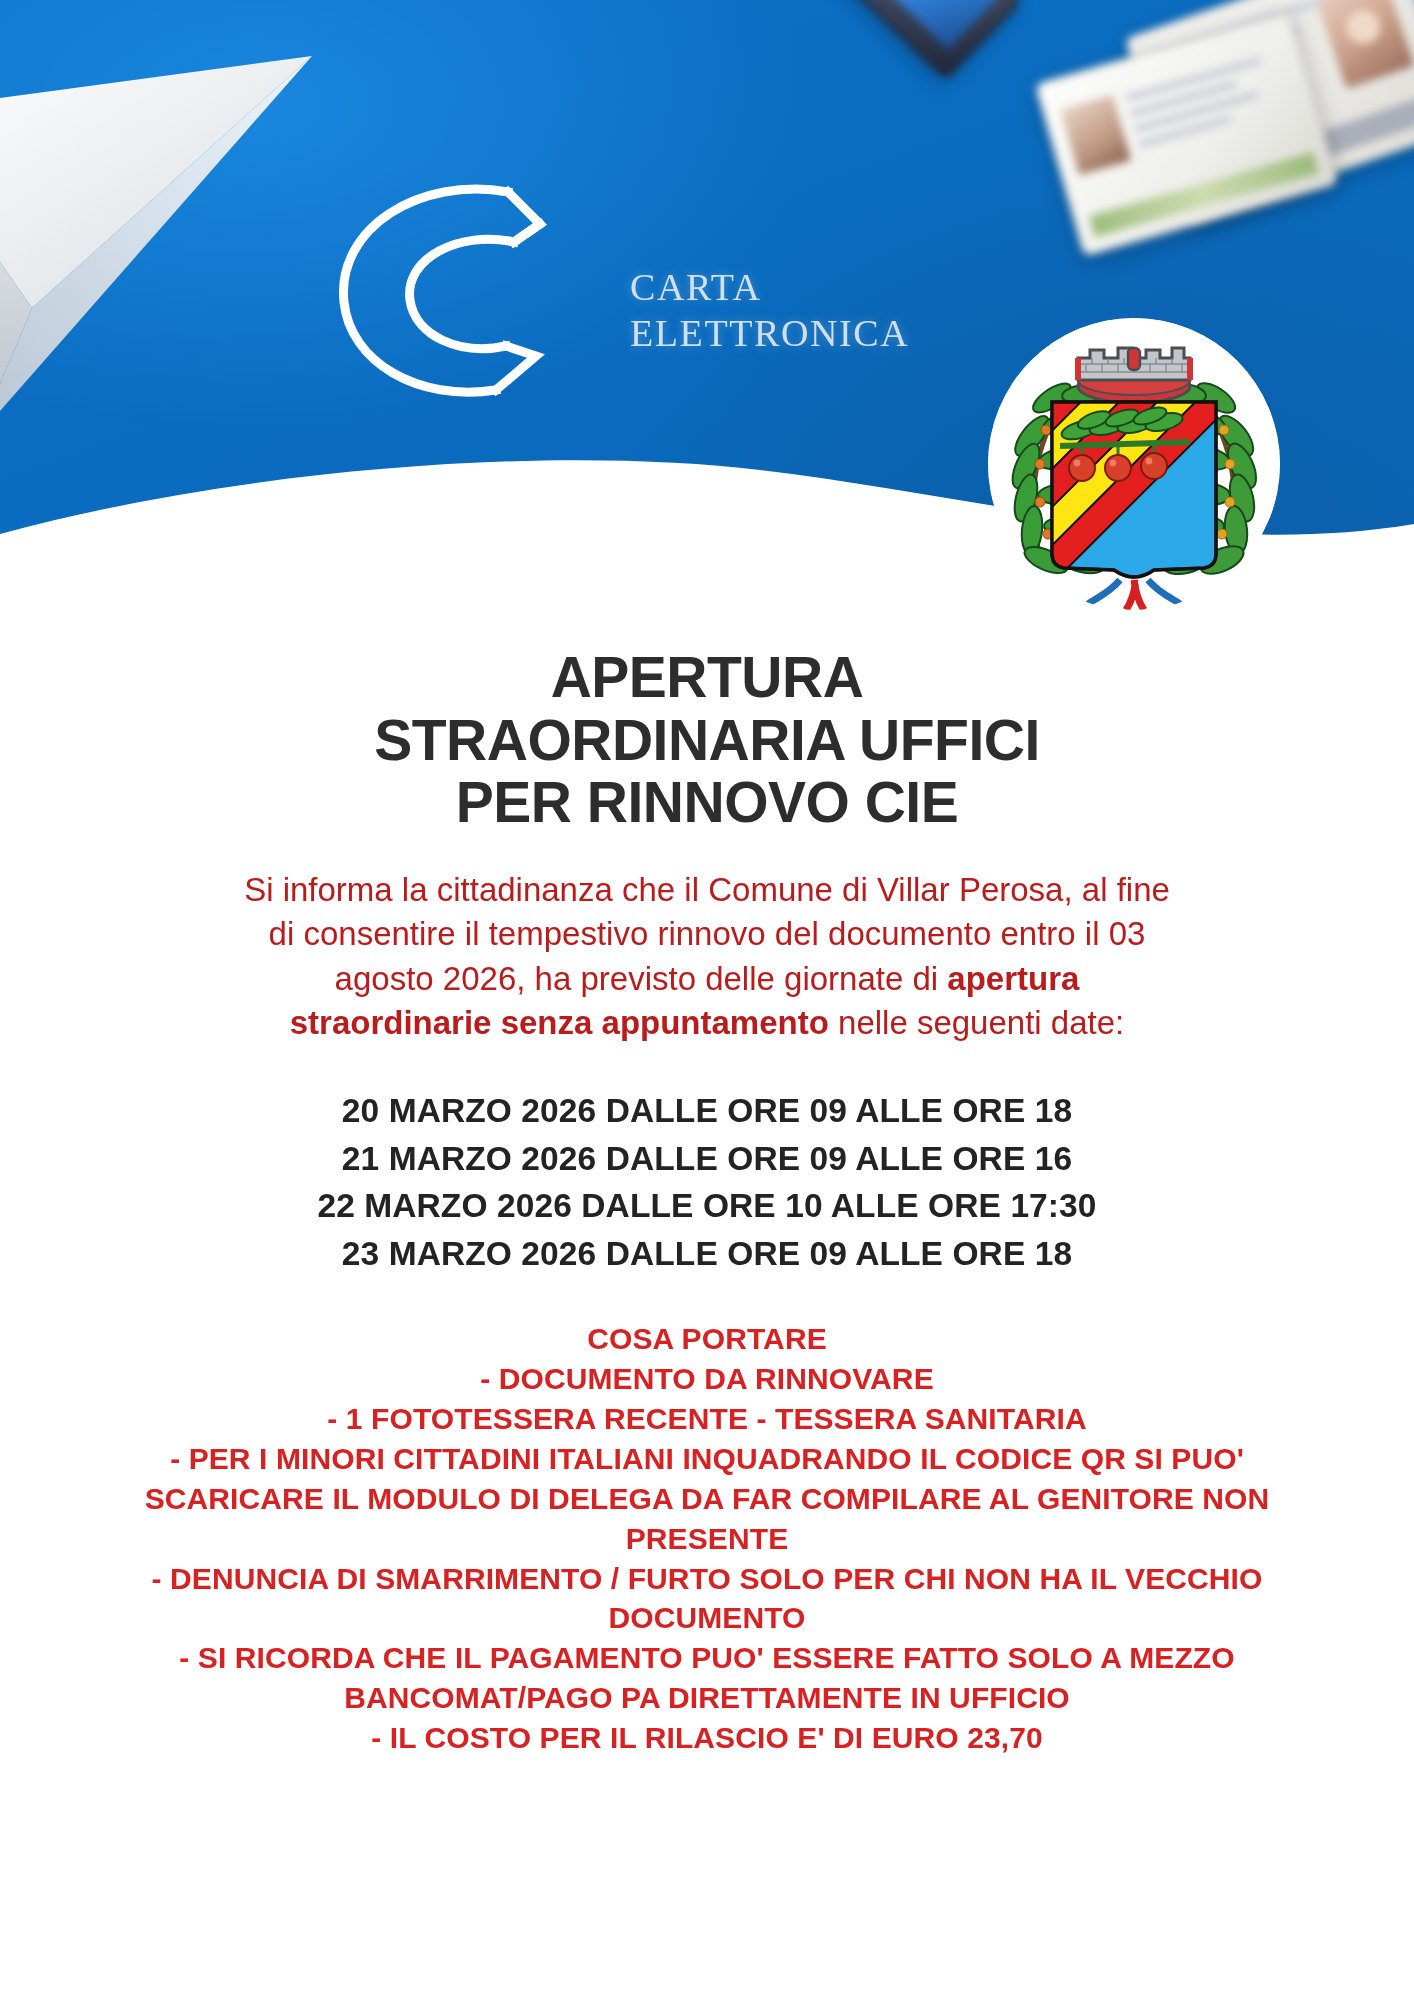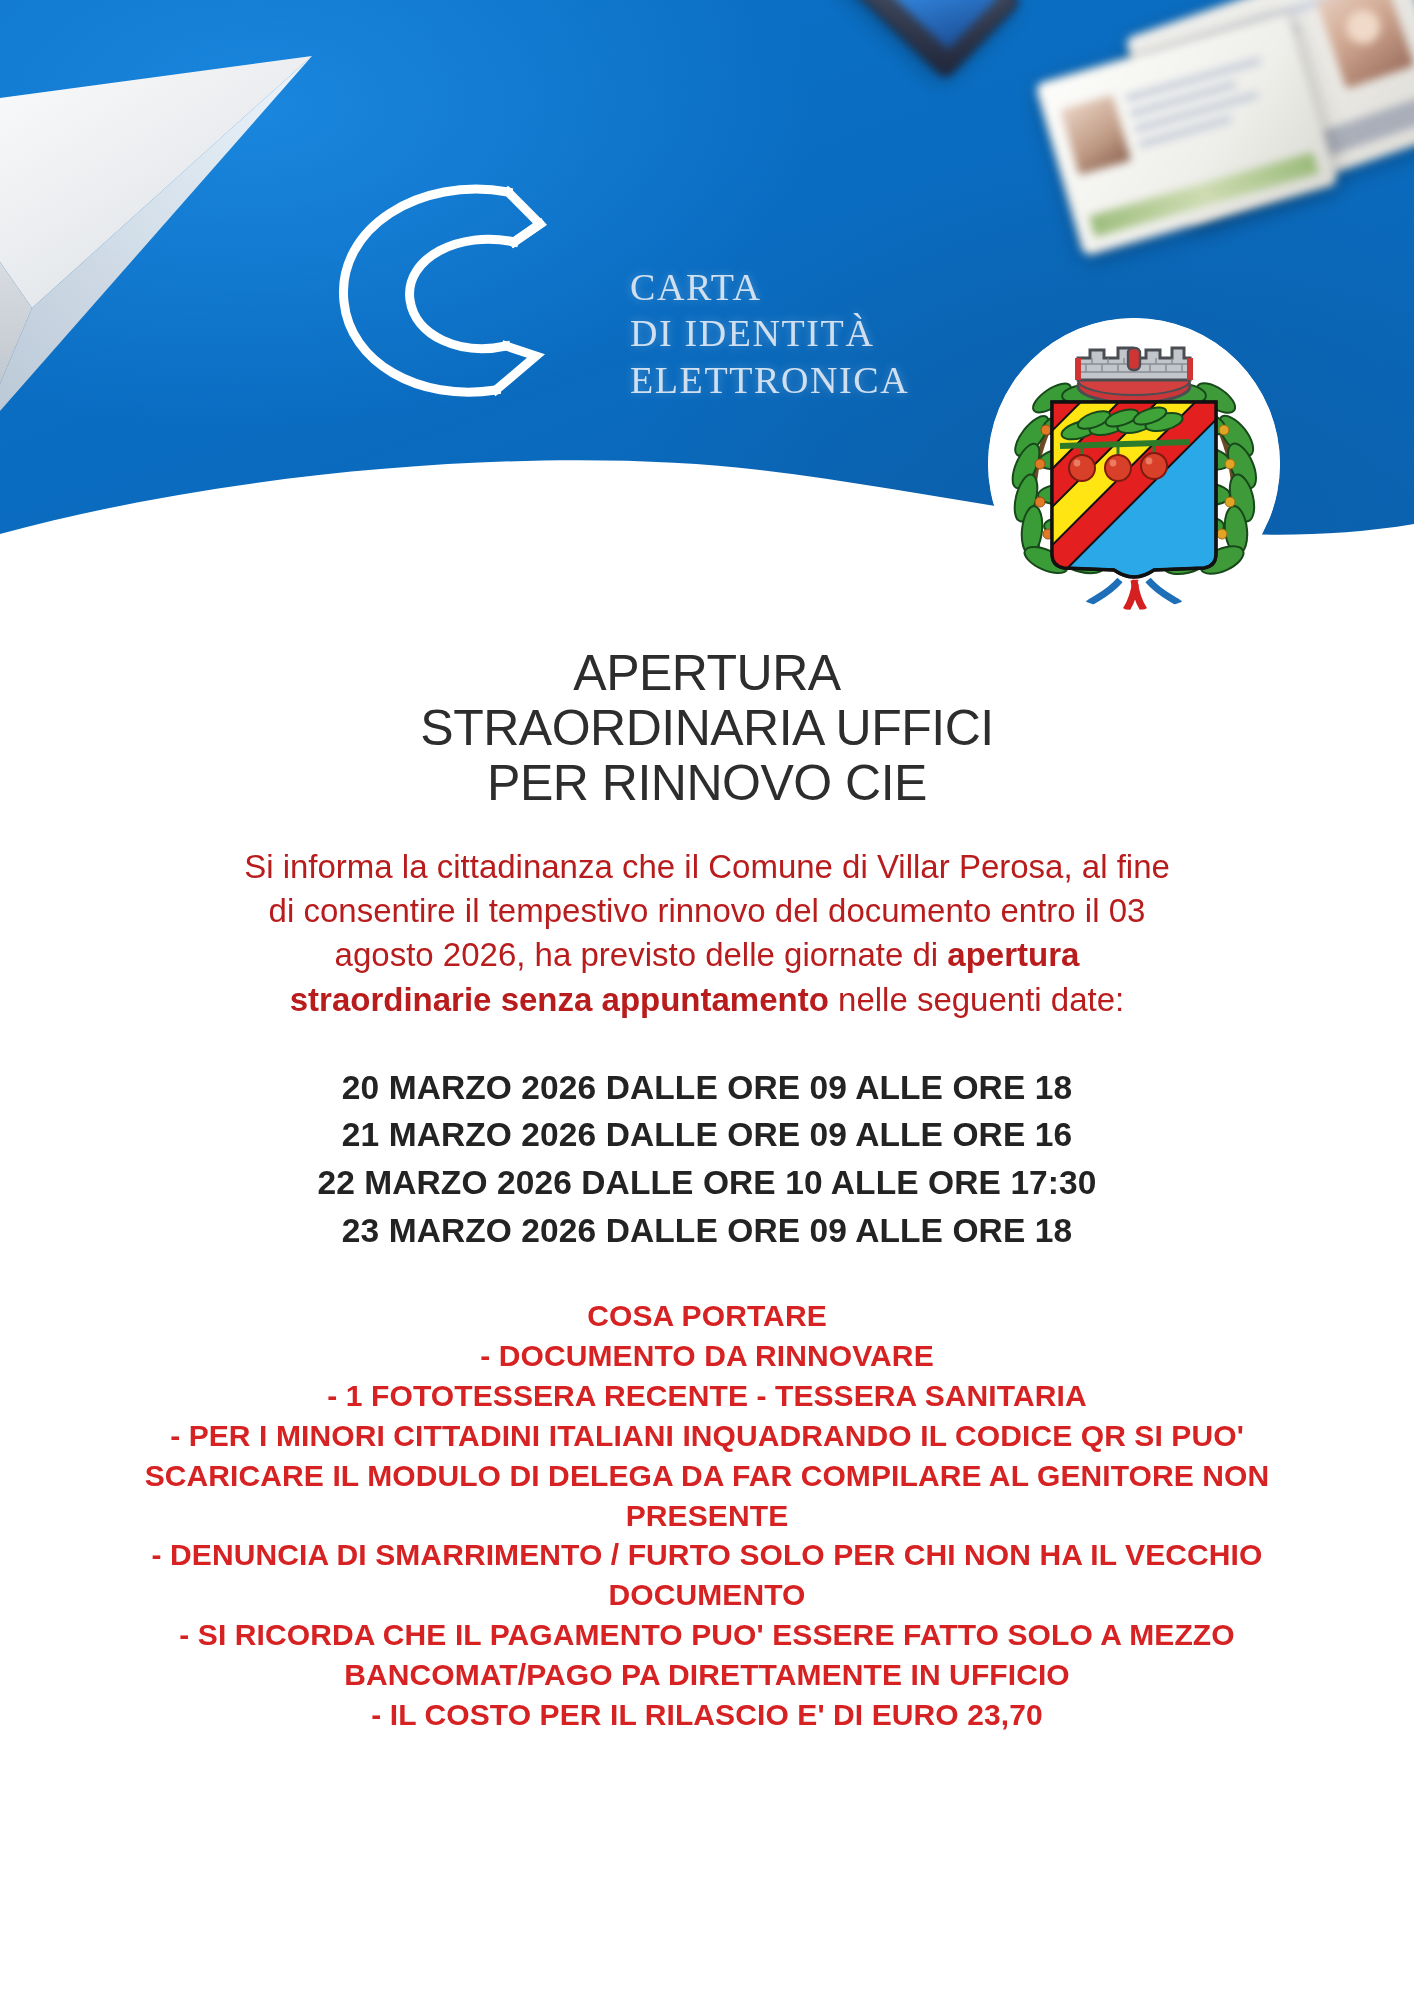--- a/index.html
+++ b/index.html
@@ -105,22 +105,22 @@
   #coa {
     position:absolute; left:988px; top:318px; width:292px; height:292px;
     border-radius:50%; background:#ffffff; overflow:hidden;
     z-index:6;
   }
 
   
   #content { position:absolute; left:0; top:600px; width:1414px; }
 
   #title {
-    text-align:center; color:#2d2d2d; font-weight:normal;
-    font-size:50px; line-height:1.1; letter-spacing:-.5px;
+    text-align:center; color:#2d2d2d; font-weight:bold;
+    font-size:57px; line-height:1.1; letter-spacing:-.5px;
     margin-top:46px; padding:0 60px;
   }
   #title .l { display:block; white-space:nowrap; }
 
   #intro {
     margin:34px auto 0; width:930px; text-align:center;
     color:#b91c1c; font-size:33px; line-height:1.34; font-weight:300;
   }
   #intro b { font-weight:bold; }
 
@@ -187,21 +187,20 @@
       <path d="M208 42 C120 26 36 78 44 152 C50 212 118 252 196 240"></path>
       <path d="M214 92 C160 80 104 108 110 150 C115 186 160 206 206 196"></path>
       <path d="M208 42 L240 74 L214 92"></path>
       <path d="M196 240 L236 206 L206 196"></path>
       <path d="M214 92 L240 74"></path>
     </g>
   </svg>
 
   <div id="cie-text">
     <div>CARTA</div>
-    <div>DI IDENTITÀ</div>
     <div>ELETTRONICA</div>
   </div>
 
   <svg id="hero-curve" viewBox="0 0 1414 600" preserveAspectRatio="none">
     <path d="M0 534 C 250 466, 560 446, 760 470 C 980 496, 1200 560, 1414 524 L1414 600 L0 600 Z" fill="#ffffff"></path>
   </svg>
 </div>
 
 <svg id="coa" viewBox="0 0 292 292">
   <circle cx="146" cy="146" r="146" fill="#ffffff"></circle>

